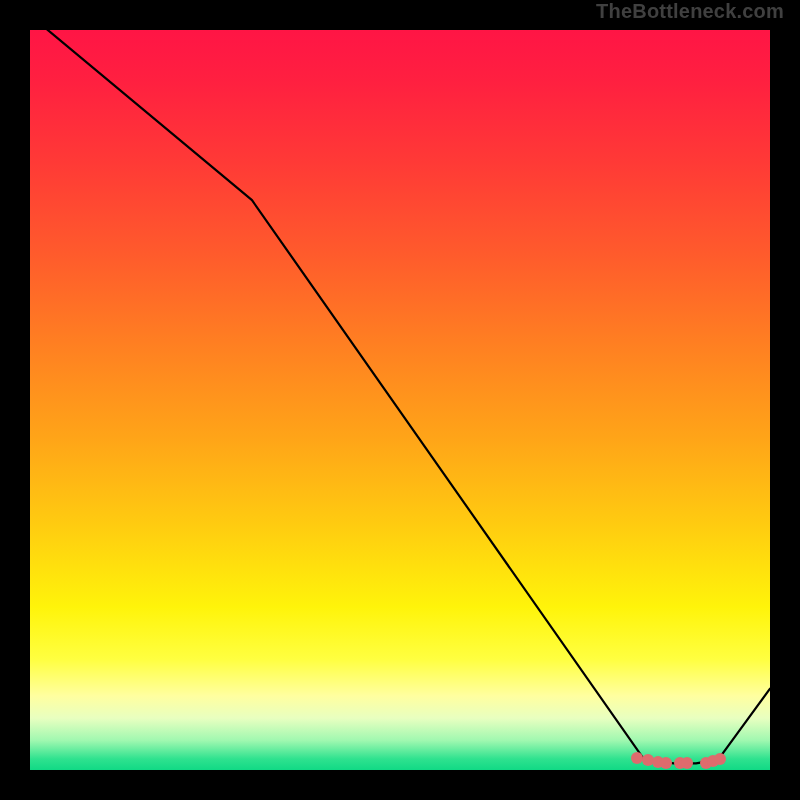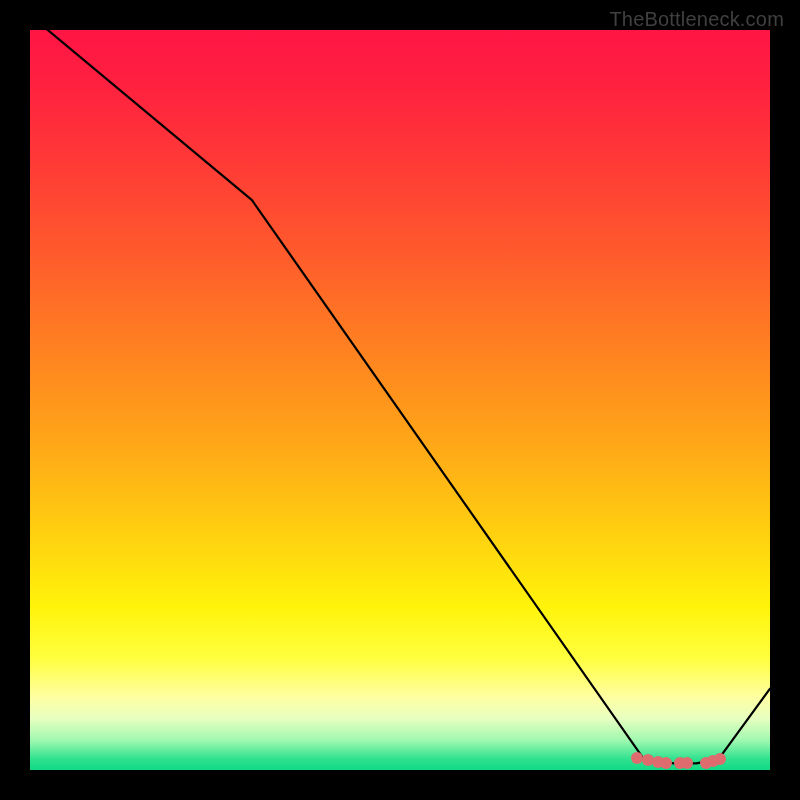--- a/index.html
+++ b/index.html
@@ -12,25 +12,25 @@
     font-family: Arial, Helvetica, sans-serif;
   }
   .stage {
     position: relative;
     width: 800px;
     height: 800px;
     background: #000;
   }
   .attribution {
     position: absolute;
-    top: 8px;
+    top: 0;
     right: 16px;
     color: #404040;
     font-size: 20px;
-    font-weight: 400;
+    font-weight: 700;
     letter-spacing: 0.2px;
   }
   .plot {
     position: absolute;
     left: 30px;
     top: 30px;
     width: 740px;
     height: 740px;
   }
   .gradient-bg {

